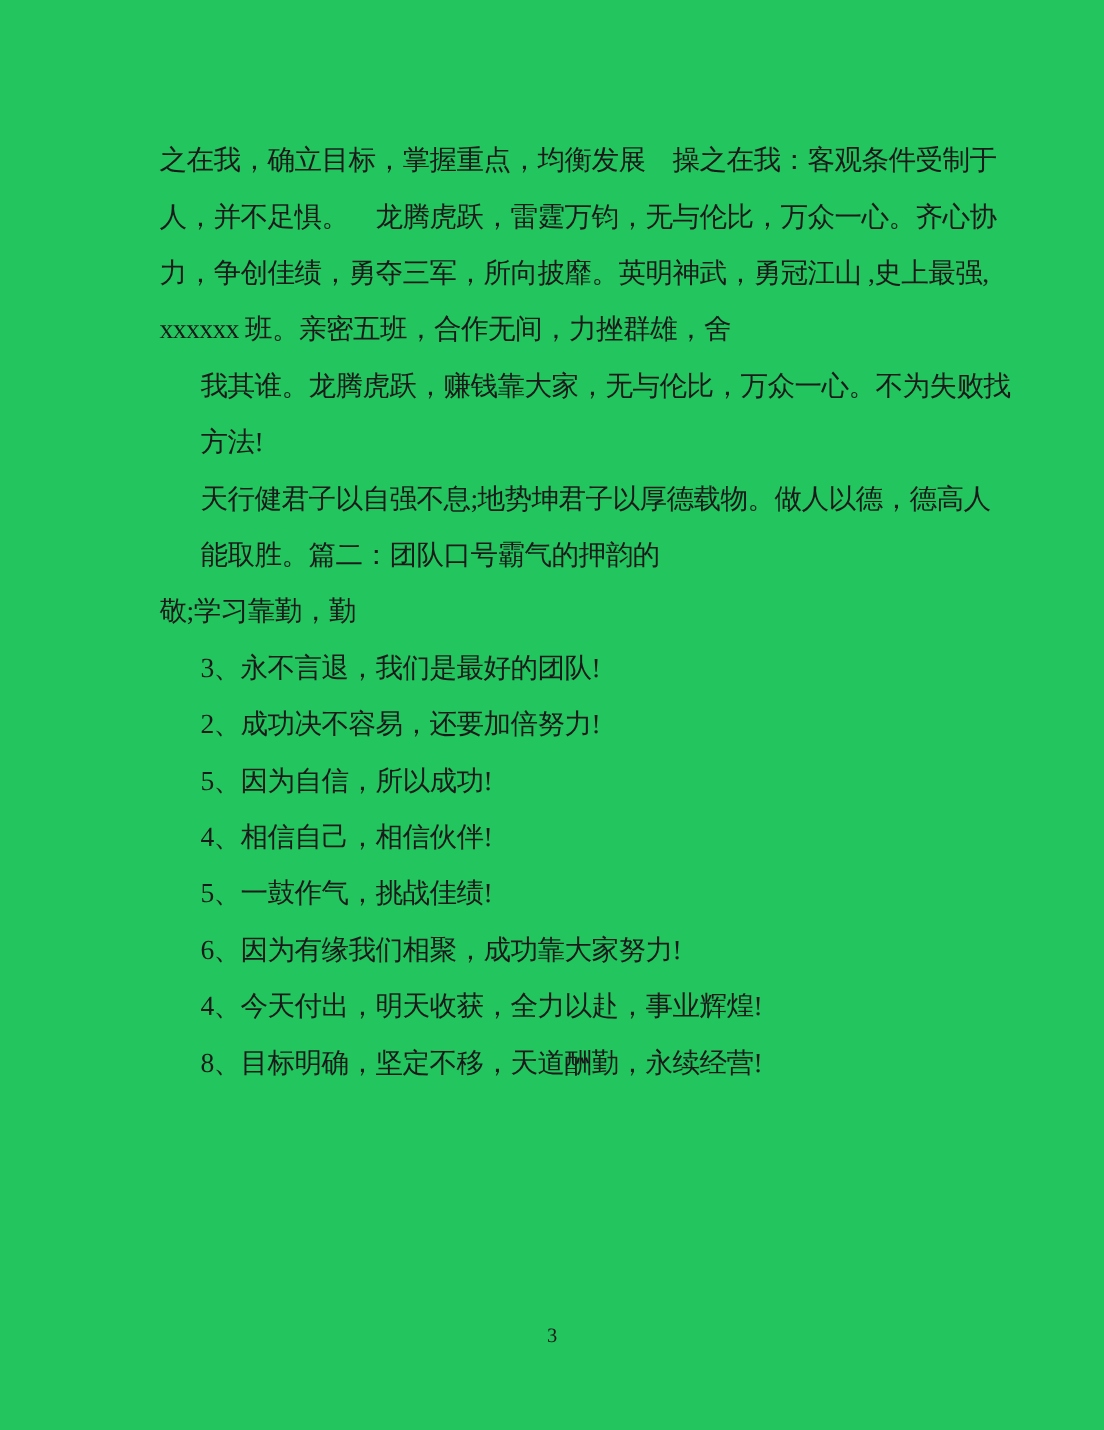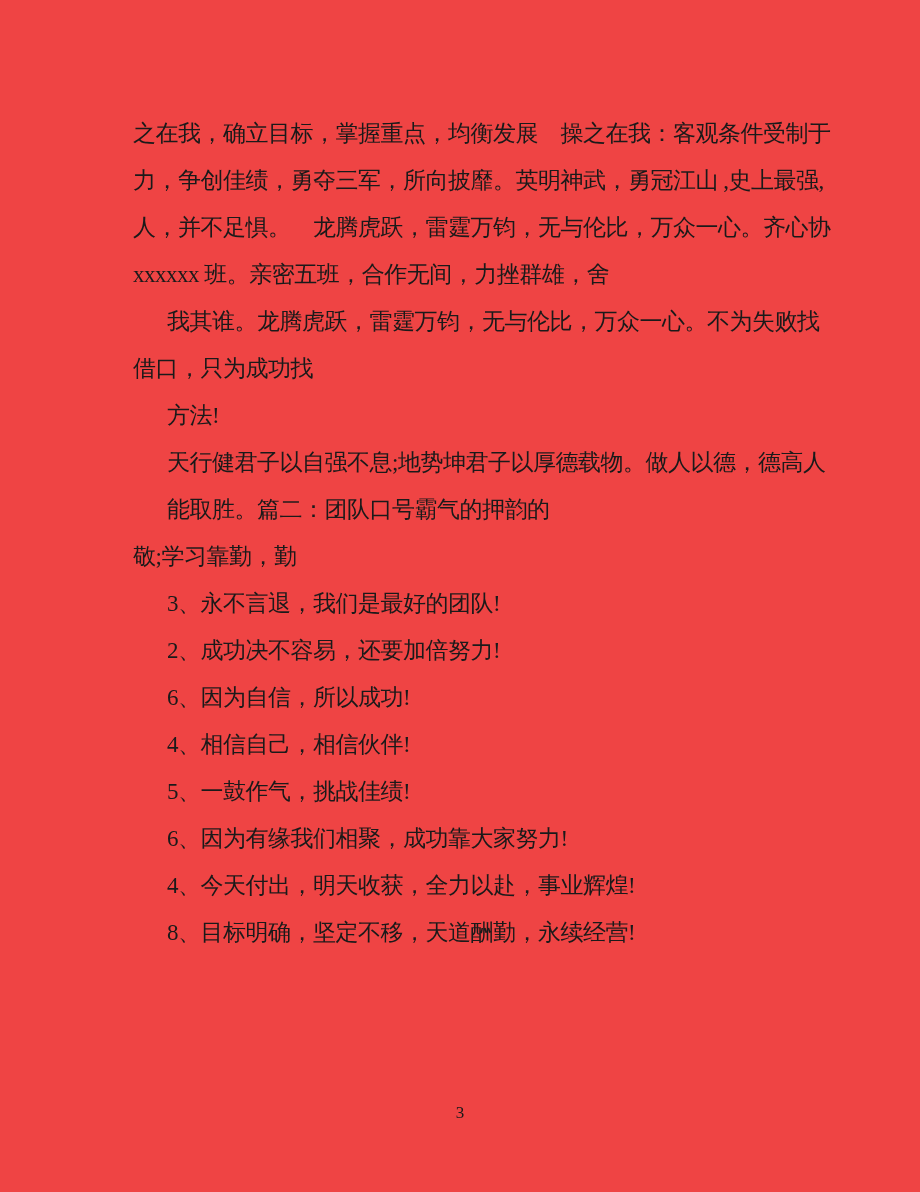--- a/index.html
+++ b/index.html
@@ -4,21 +4,21 @@
 <style>
   html, body {
     margin: 0;
     padding: 0;
     background: #ffffff;
   }
   .doc-page {
     position: relative;
     width: 920px;
     height: 1192px;
-    background: #ef4444;
+    background: #22c55e;
     color: #1a1a1a;
     font-family: "Liberation Serif", "DejaVu Serif", serif;
     overflow: hidden;
   }
   .doc-content {
     position: absolute;
     left: 133px;
     top: 110px;
     width: 712px;
   }
@@ -42,32 +42,31 @@
     line-height: 20px;
     color: #1a1a1a;
   }
 </style>
 </head>
 <body>
 
 <div class="doc-page">
   <div class="doc-content">
       <div class="line">之在我，确立目标，掌握重点，均衡发展　操之在我：客观条件受制于</div>
+      <div class="line">人，并不足惧。　龙腾虎跃，雷霆万钧，无与伦比，万众一心。齐心协</div>
       <div class="line">力，争创佳绩，勇夺三军，所向披靡。英明神武，勇冠江山 ,史上最强,</div>
-      <div class="line">人，并不足惧。　龙腾虎跃，雷霆万钧，无与伦比，万众一心。齐心协</div>
       <div class="line">xxxxxx 班。亲密五班，合作无间，力挫群雄，舍</div>
-      <div class="line indent">我其谁。龙腾虎跃，雷霆万钧，无与伦比，万众一心。不为失败找</div>
-      <div class="line">借口，只为成功找</div>
+      <div class="line indent">我其谁。龙腾虎跃，赚钱靠大家，无与伦比，万众一心。不为失败找</div>
       <div class="line indent">方法!</div>
       <div class="line indent">天行健君子以自强不息;地势坤君子以厚德载物。做人以德，德高人</div>
       <div class="line indent">能取胜。篇二：团队口号霸气的押韵的</div>
       <div class="line">敬;学习靠勤，勤</div>
       <div class="line indent">3、永不言退，我们是最好的团队!</div>
       <div class="line indent">2、成功决不容易，还要加倍努力!</div>
-      <div class="line indent">6、因为自信，所以成功!</div>
+      <div class="line indent">5、因为自信，所以成功!</div>
       <div class="line indent">4、相信自己，相信伙伴!</div>
       <div class="line indent">5、一鼓作气，挑战佳绩!</div>
       <div class="line indent">6、因为有缘我们相聚，成功靠大家努力!</div>
       <div class="line indent">4、今天付出，明天收获，全力以赴，事业辉煌!</div>
       <div class="line indent">8、目标明确，坚定不移，天道酬勤，永续经营!</div>
     </div>
   <div class="page-number">3</div>
 </div>
 
 </body></html>

